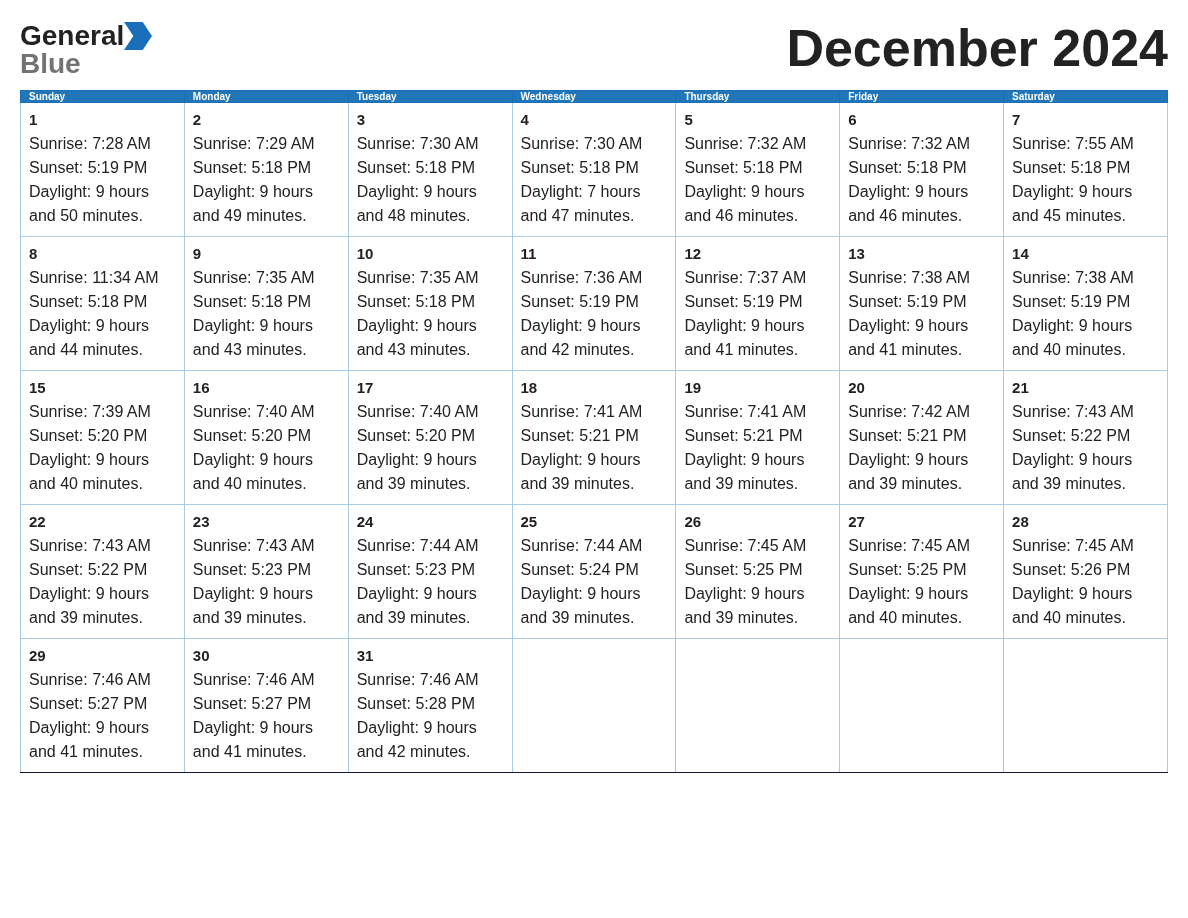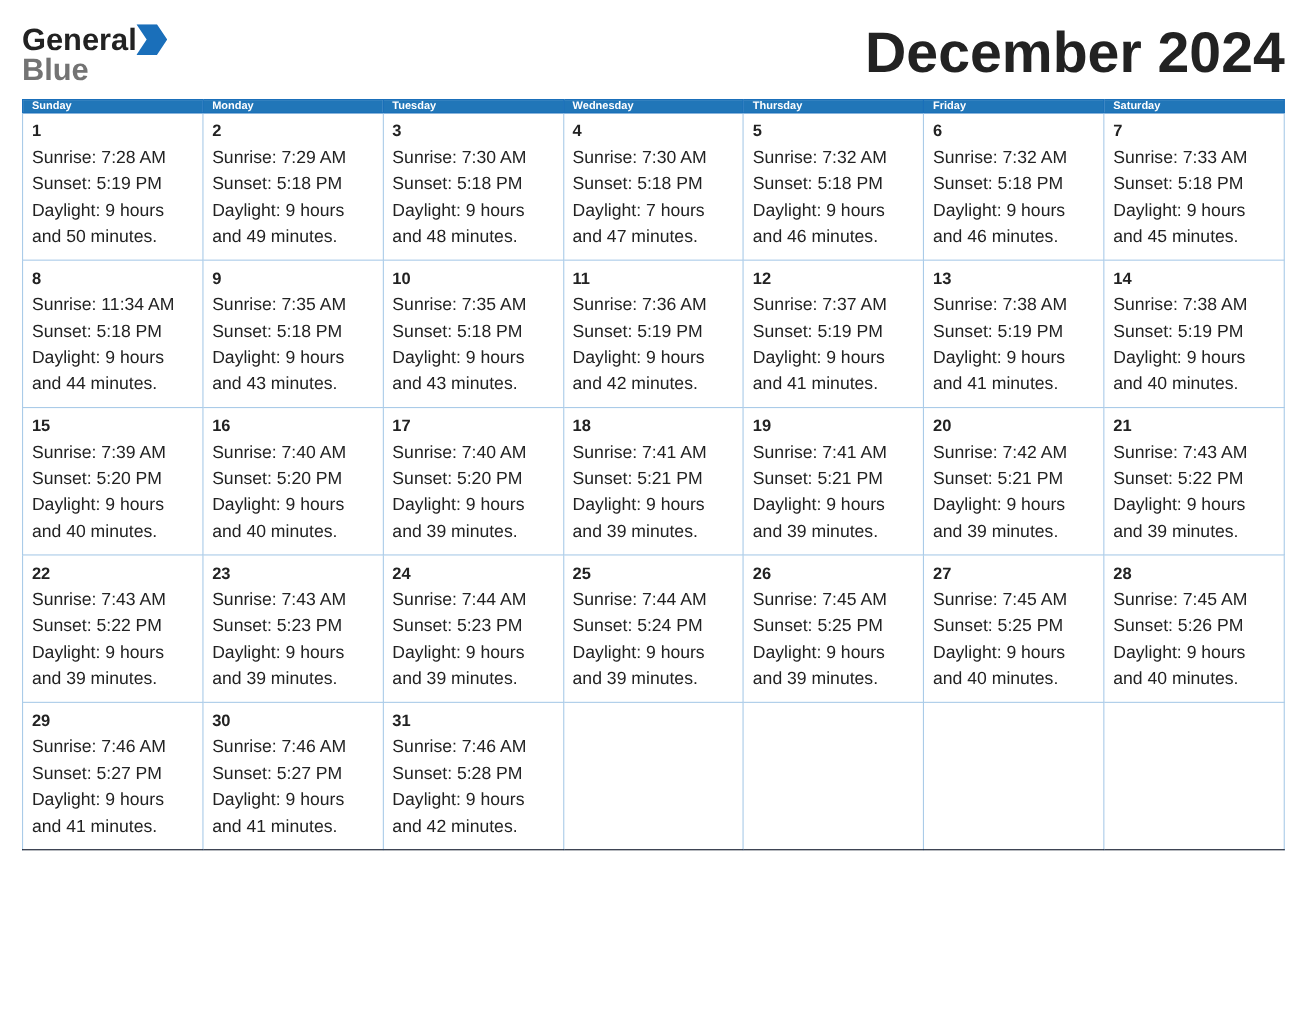--- a/index.html
+++ b/index.html
@@ -176,21 +176,21 @@
         <span class="day-number">6</span>
         <div class="day-info">
           <span>Sunrise: 7:32 AM</span><br>
           <span>Sunset: 5:18 PM</span><br>
           <span>Daylight: 9 hours and 46 minutes.</span>
         </div>
       </td>
         <td>
         <span class="day-number">7</span>
         <div class="day-info">
-          <span>Sunrise: 7:33 AM</span><br>
+          <span>Sunrise: 7:55 AM</span><br>
           <span>Sunset: 5:18 PM</span><br>
           <span>Daylight: 9 hours and 45 minutes.</span>
         </div>
       </td>
       </tr>
       <tr>
         <td>
         <span class="day-number">8</span>
         <div class="day-info">
           <span>Sunrise: 11:34 AM</span><br>

